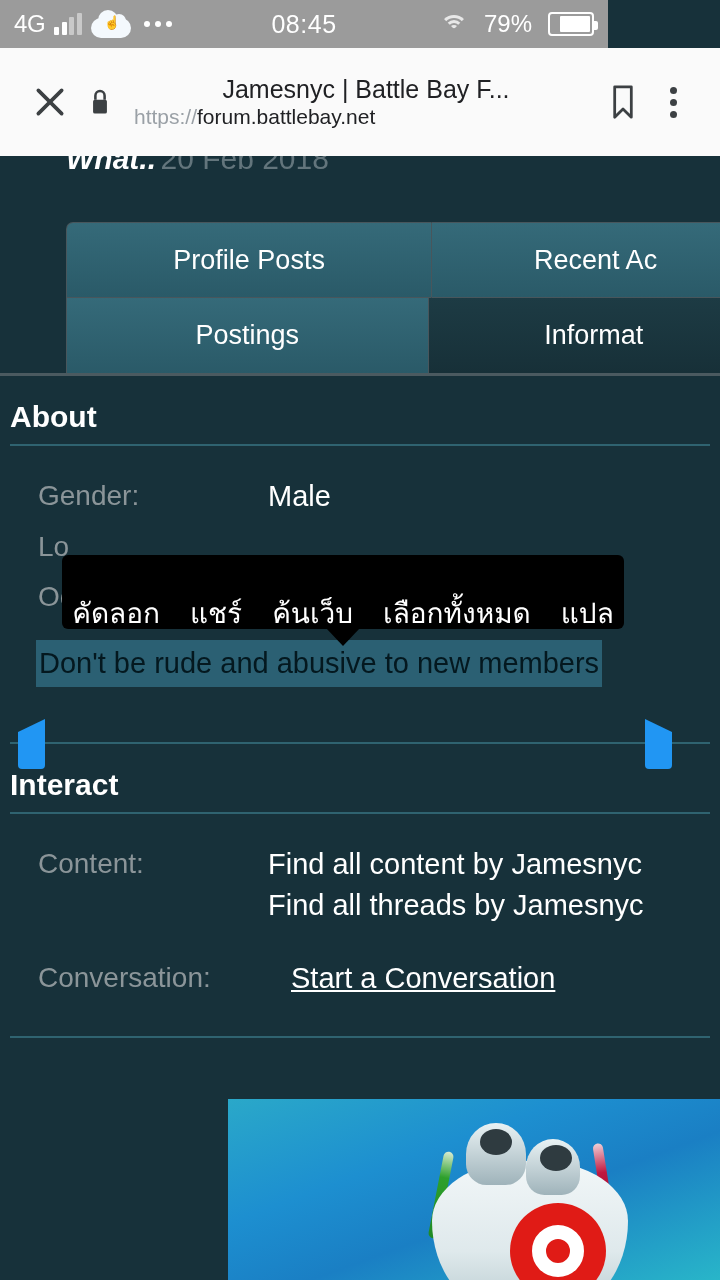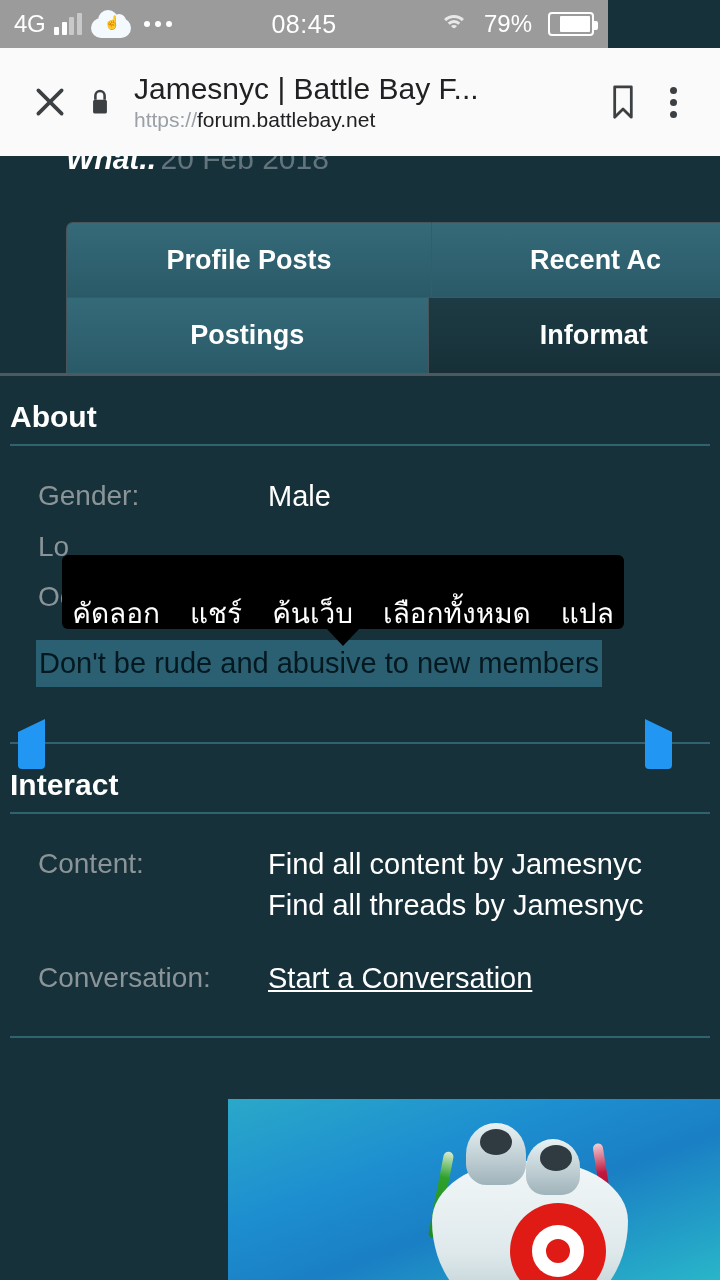--- a/index.html
+++ b/index.html
@@ -61,21 +61,21 @@
   .batt b{ display:block; height:100%; width:79%; background:#fff; border-radius:1px; margin-left:auto;}
 
   
   .browserbar{
     position:absolute; top:48px; left:0; width:720px; height:108px;
     background:#fafafa; display:flex; align-items:center; padding:0 22px;
   }
   .bb-close{ width:56px; height:56px; display:flex; align-items:center; justify-content:center; flex:0 0 auto;}
   .bb-lock{ width:44px; height:56px; display:flex; align-items:center; justify-content:center; flex:0 0 auto;}
   .bb-text{ flex:1 1 auto; padding-left:12px; min-width:0; }
-  .bb-title{ font-size:30px; color:#202124; white-space:nowrap; overflow:hidden; line-height:1.15;}
+  .bb-title{ font-size:25px; color:#202124; white-space:nowrap; overflow:hidden; line-height:1.15;text-align:center;}
   .bb-url{ font-size:21px; color:#202124; white-space:nowrap; overflow:hidden; margin-top:2px;}
   .bb-url .scheme{ color:#9aa0a6; }
   .bb-mark{ width:50px; height:56px; display:flex; align-items:center; justify-content:center; flex:0 0 auto;}
   .bb-menu{ width:50px; height:56px; display:flex; flex-direction:column; align-items:center;
     justify-content:center; gap:5px; flex:0 0 auto;}
   .bb-menu i{ width:7px; height:7px; border-radius:50%; background:#3c4043; display:block;}
 
   
   .page{
     position:absolute; top:156px; left:0; width:720px; height:1124px;
@@ -86,21 +86,21 @@
     overflow:hidden; white-space:nowrap;
   }
   .cut-line .ital{ font-style:italic; font-weight:700; color:#ffffff; font-size:30px;}
   .cut-line .dim{ color:#63757c; font-size:30px;}
 
   
   .tabs-wrap{ position:absolute; top:66px; left:0; width:760px; }
   .tabrow{ display:flex; gap:0; padding-left:66px; }
   .tab{
     height:76px; display:flex; align-items:center; justify-content:center;
-    font-size:27px; font-weight:700; color:#ffffff;
+    font-size:27px; font-weight:400; color:#ffffff;
     border:1px solid #48565c;
     background:linear-gradient(180deg,#356a79 0%,#2a5a68 100%);
   }
   .tab.t-profile{ width:400px; border-radius:7px 0 0 0; border-right:none;}
   .tab.t-recent { width:360px; border-radius:0 7px 0 0; }
   .tab.t-postings{ width:396px; border-top:none; border-right:none;}
   .tab.t-information{ width:364px; border-top:none;
     background:linear-gradient(180deg,#1d3b44 0%,#173038 100%);}
   .tab-underline{
     position:absolute; top:217px; left:0; width:720px; height:3px; background:#4b5a60;
@@ -295,21 +295,21 @@
       <div class="sec-title">Interact</div>
       <div class="sec-rule"></div>
       <div class="rows">
         <div class="row">
           <div class="lbl">Content:</div>
           <div class="val">
             <a>Find all content by Jamesnyc</a>
             <a>Find all threads by Jamesnyc</a>
           </div>
         </div>
-        <div class="row" style="padding-top:22px;">
+        <div class="row" style="padding-top:22px;gap:23px;">
           <div class="lbl">Conversation:</div>
           <div class="val">
             <a class="ul">Start a Conversation</a>
           </div>
         </div>
       </div>
     </div>
     <div class="sel-rule" style="top:880px;"></div>
 
     <div class="gamecard">

